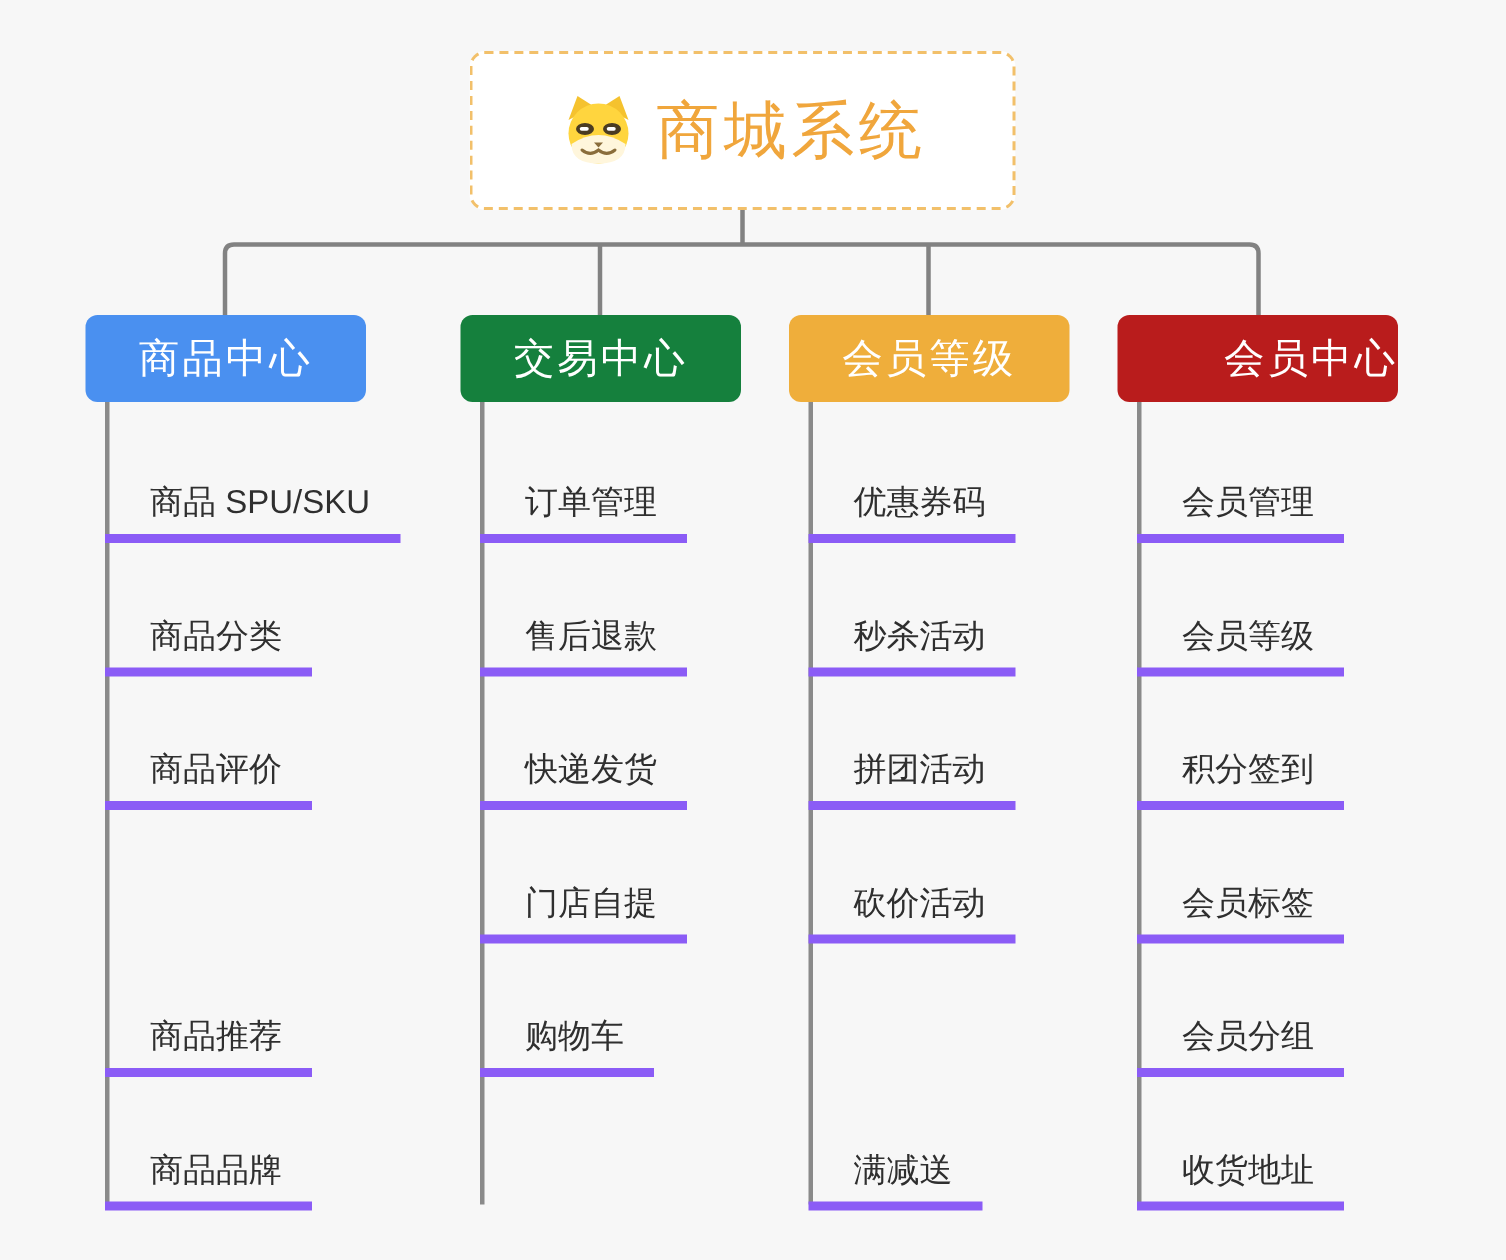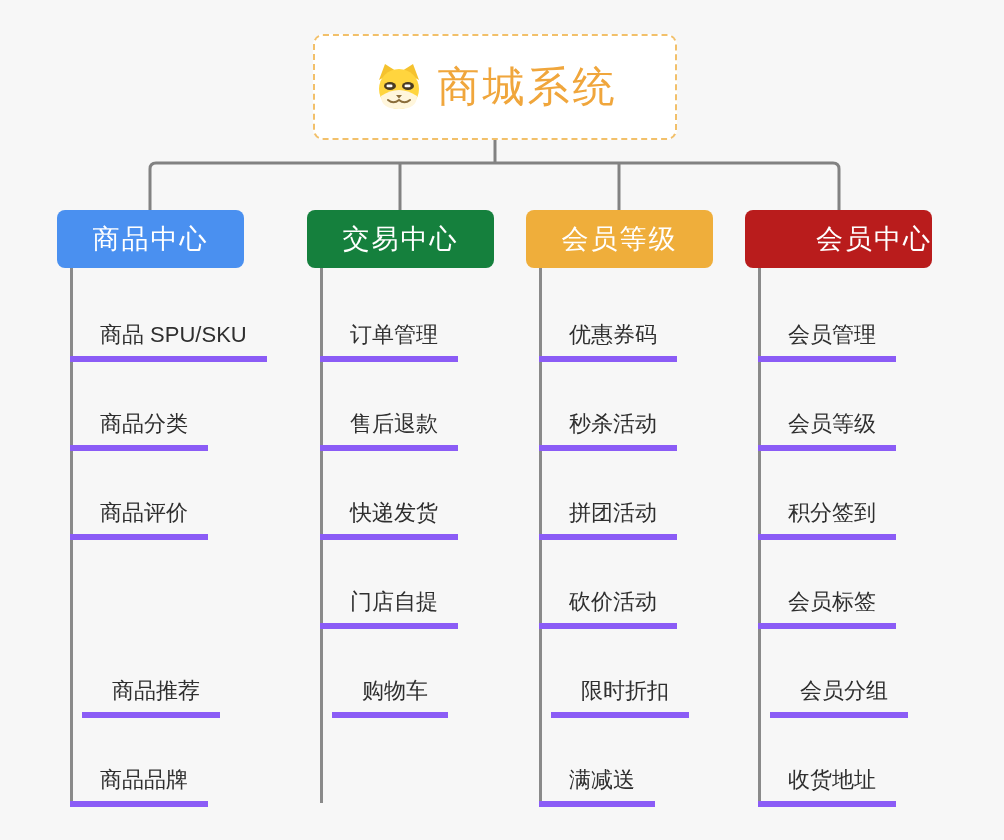--- a/index.html
+++ b/index.html
@@ -75,21 +75,21 @@
     font-size: 22px;
     line-height: 30px;
     color: #2f2f2f;
     white-space: nowrap;
     border-bottom: 6px solid #8b5cf6;
   }
   .leaf-1 { top: 110px; }
   .leaf-2 { top: 199px; text-align: right; }
   .leaf-3 { top: 288px; }
   .leaf-4 { top: 377px; }
-  .leaf-5 { top: 466px; margin-left: 12px; }
+  .leaf-5 { top: 466px; }
   .leaf-6 { top: 555px; }
   .branch-1 { left: 57px;  }
   .branch-2 { left: 307px; }
   .branch-3 { left: 526px; }
   .branch-4 { left: 745px; }
 </style>
 </head>
 <body>
 
 <div id="canvas">
@@ -139,21 +139,20 @@
     <div class="leaf leaf-5">购物车</div>
   </div>
 
   <div class="branch branch-3">
     <div class="branch-box" style="background-color: rgb(239, 174, 59);">会员等级</div>
     <div class="trunk"></div>
     <div class="leaf leaf-1">优惠券码</div>
     <div class="leaf leaf-2">秒杀活动</div>
     <div class="leaf leaf-3">拼团活动</div>
     <div class="leaf leaf-4">砍价活动</div>
-    <div class="leaf leaf-5">限时折扣</div>
     <div class="leaf leaf-6">满减送</div>
   </div>
 
   <div class="branch branch-4">
     <div class="branch-box" style="background-color: #b91c1c; text-align: right;">会员中心</div>
     <div class="trunk"></div>
     <div class="leaf leaf-2">会员等级</div>
     <div class="leaf leaf-1">会员管理</div>
     <div class="leaf leaf-3">积分签到</div>
     <div class="leaf leaf-4">会员标签</div>

